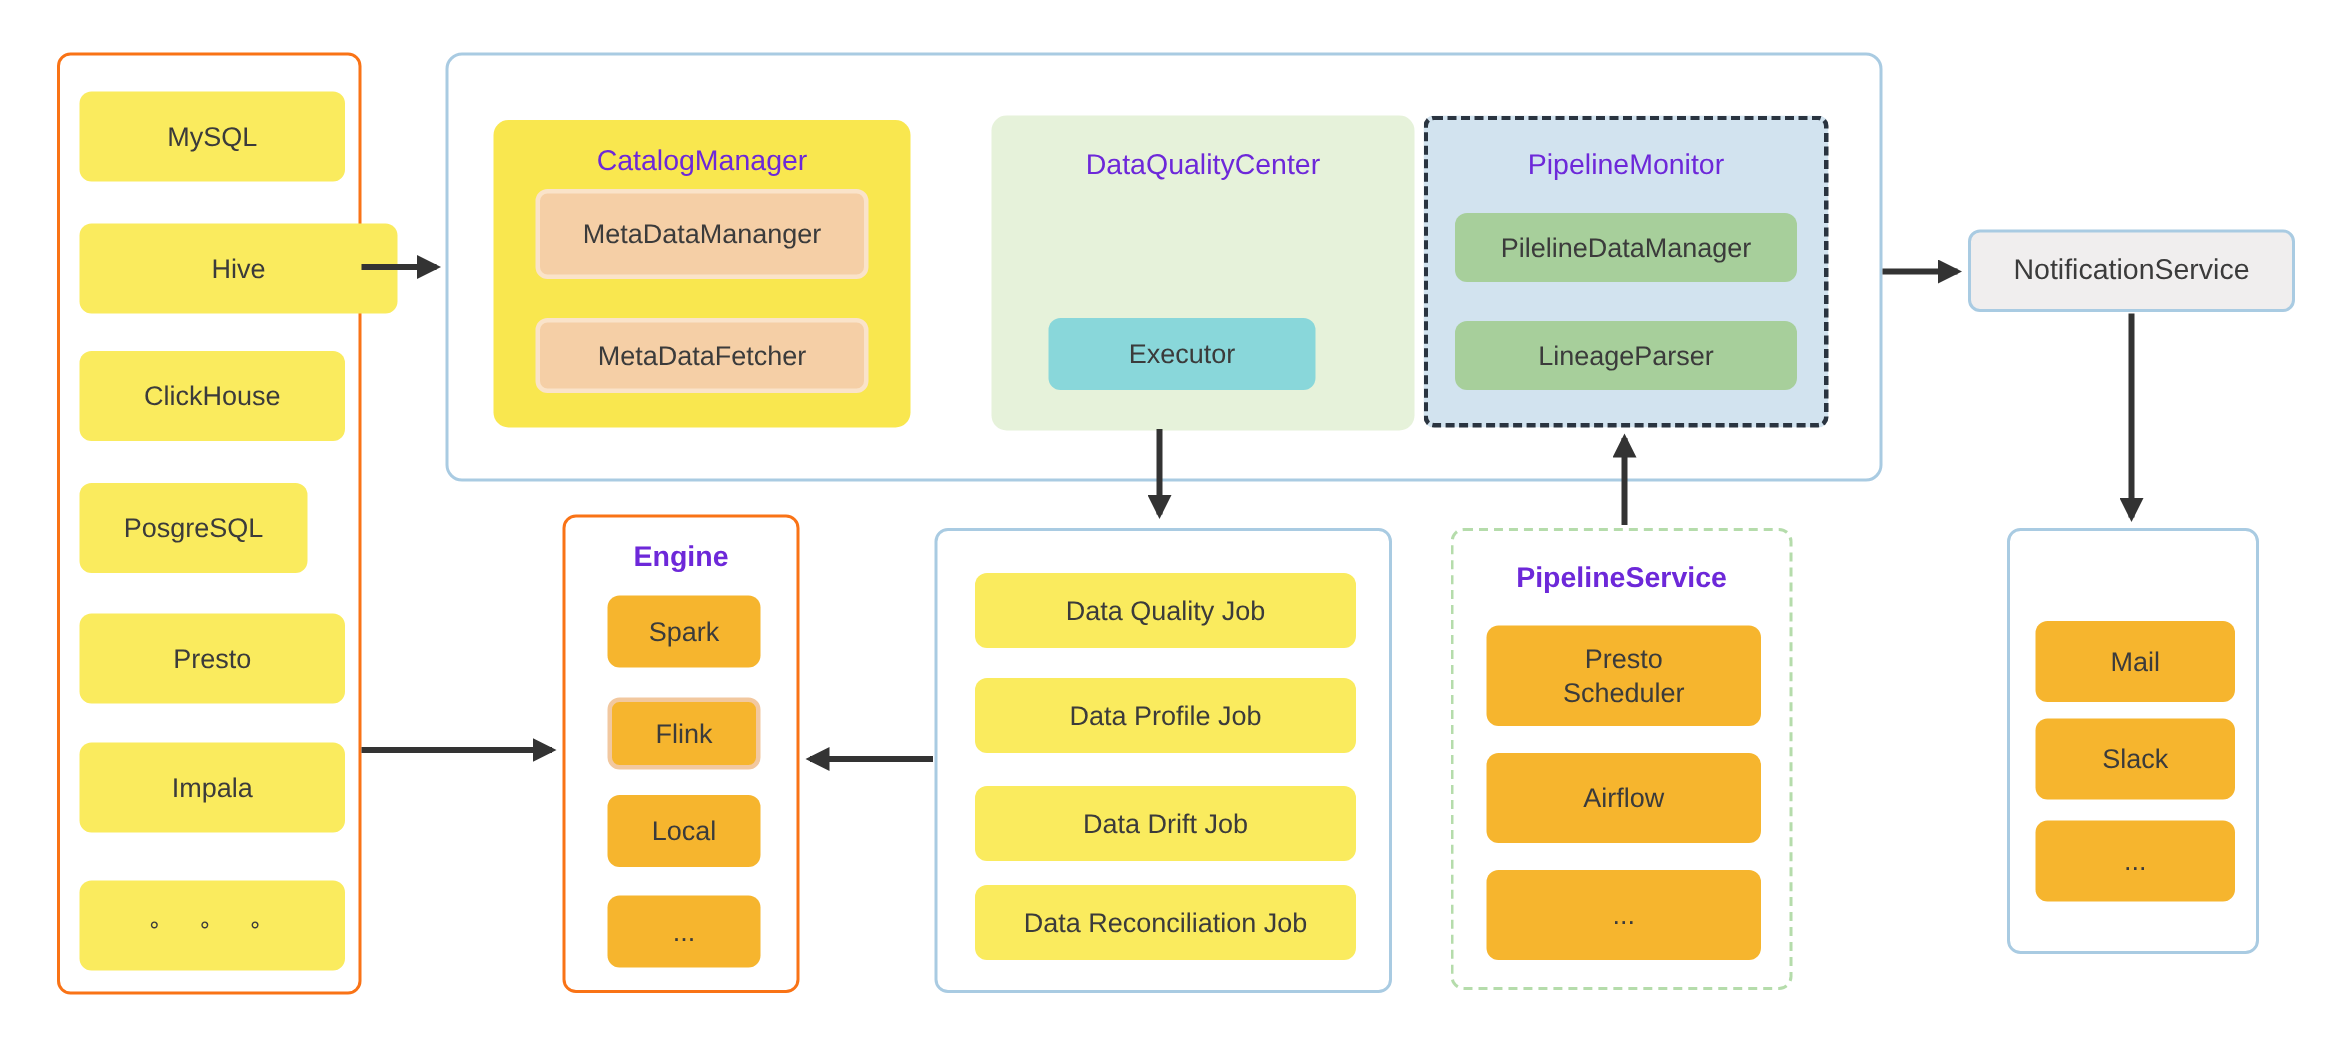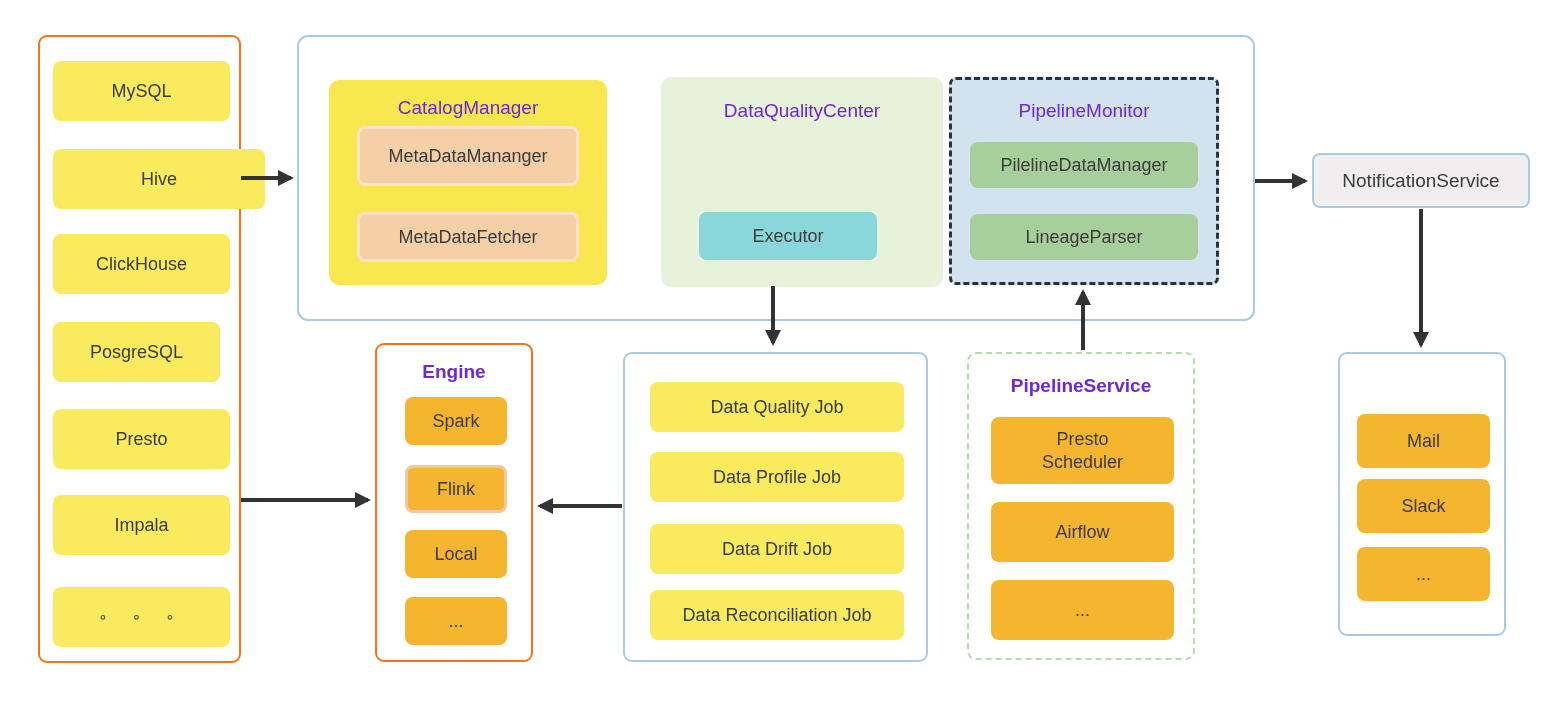--- a/index.html
+++ b/index.html
@@ -36,21 +36,21 @@
 </style>
 </head>
 <body>
 
 <div class="canvas">
 
   <div class="panel green-border" style="left:38px;top:35px;width:203px;height:628px;">
     <div class="box ybox" style="left:13px;top:24px;width:177px;height:60px;">MySQL</div>
     <div class="box ybox" style="left:13px;top:112px;width:212px;height:60px;">Hive</div>
     <div class="box ybox" style="left:13px;top:197px;width:177px;height:60px;">ClickHouse</div>
-    <div class="box ybox" style="left:13px;top:285px;width:167px;height:60px;">PosgreSQL</div>
+    <div class="box ybox" style="left:13px;top:285px;width:152px;height:60px;">PosgreSQL</div>
     <div class="box ybox" style="left:13px;top:372px;width:177px;height:60px;">Presto</div>
     <div class="box ybox" style="left:13px;top:458px;width:177px;height:60px;">Impala</div>
     <div class="box ybox dots" style="left:13px;top:550px;width:177px;height:60px;">∘ ∘ ∘</div>
   </div>
 
   <div class="panel blue-border" style="left:297px;top:35px;width:958px;height:286px;border-radius:11px;">
 
     <div class="subpanel yellow-panel" style="left:30px;top:43px;width:278px;height:205px;">
       <div class="panel-title" style="top:17px;">CatalogManager</div>
       <div class="box peachbox" style="left:28px;top:46px;width:222px;height:60px;">MetaDataMananger</div>

